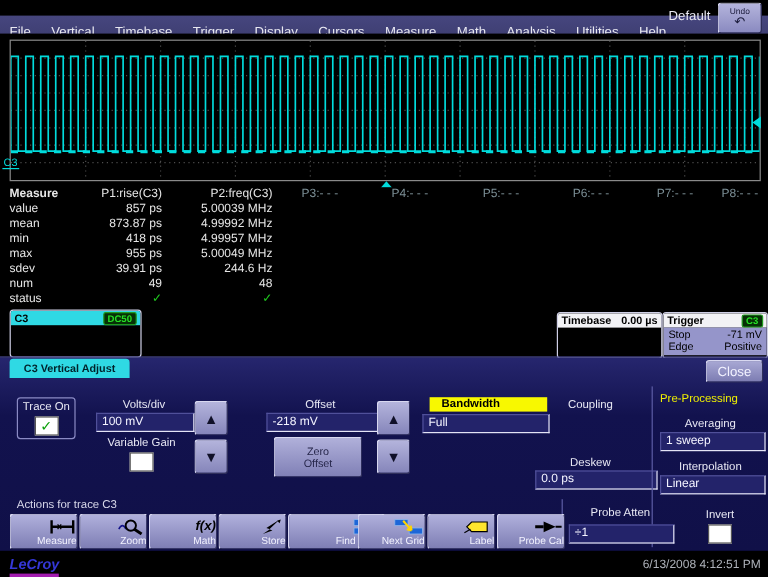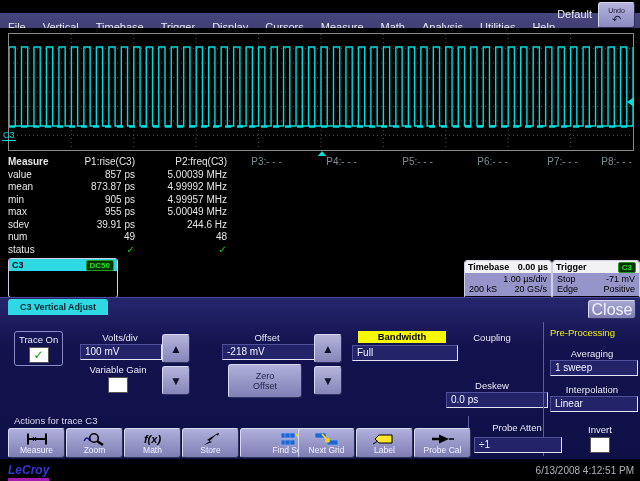--- a/index.html
+++ b/index.html
@@ -55,45 +55,45 @@
   #trg-box{left:552px;top:260px;width:86px;height:37px;}
 
   
   #dialog{position:absolute;top:297px;left:0;width:640px;height:162px;
     background:linear-gradient(#26266e,#12124e 30%,#101048);border-top:1px solid #4a4a92;}
   #dlg-tab{position:absolute;left:8px;top:1px;width:100px;height:16px;background:#2fd9e4;
     color:#00222a;font-size:9px;font-weight:bold;display:flex;align-items:center;justify-content:center;
     border-radius:3px 3px 0 0;}
   #close-btn{position:absolute;right:4px;top:2px;width:46px;height:17px;
     background:linear-gradient(#a8a8d4,#7c7cb2);border:1px solid;border-color:#d8d8f0 #30305c #30305c #d8d8f0;
-    border-radius:3px;color:#f2f2ff;font-size:16px;display:flex;align-items:center;justify-content:center;}
+    border-radius:3px;color:#f2f2ff;font-size:11px;display:flex;align-items:center;justify-content:center;}
   .dlbl{position:absolute;color:#e8e8f4;font-size:9.5px;text-align:center;white-space:nowrap;}
   .dfield{position:absolute;background:#23236a;border:1px solid;height:14px;
     border-color:#50509a #e4e4f6 #e4e4f6 #50509a;color:#f4f4ff;font-size:10px;
     padding:0 4px;line-height:14px;white-space:nowrap;}
   .arrowbtn{position:absolute;width:26px;height:27px;background:linear-gradient(#b4b4dc,#8585ba);
     border:1px solid;border-color:#d8d8f0 #30305c #30305c #d8d8f0;border-radius:3px;
     color:#101028;font-size:12px;display:flex;align-items:center;justify-content:center;}
   .chkgrp{position:absolute;border:1px solid #8a8ac4;border-radius:3px;
     display:flex;flex-direction:column;align-items:center;padding:2px 4px;gap:2px;}
   .chkgrp .glbl{color:#e8e8f4;font-size:9.5px;white-space:nowrap;}
   .checkbox{width:18px;height:14px;background:#fff;border:1px solid #555;
     display:flex;align-items:center;justify-content:center;color:#0aa00a;font-weight:bold;font-size:12px;line-height:12px;}
   #zero-offset-btn{position:absolute;left:228px;top:66px;width:74px;height:29px;
     background:linear-gradient(#b0b0da,#8080b6);border:1px solid;border-color:#d8d8f0 #30305c #30305c #d8d8f0;
     border-radius:3px;color:#26264a;font-size:9px;text-align:center;
     display:flex;align-items:center;justify-content:center;padding:16px 14px;box-sizing:border-box;}
   #bandwidth-label{position:absolute;left:358px;top:33px;width:88px;height:12px;background:#f8f800;
-    color:#000;font-size:9.5px;font-weight:bold;text-align:center;line-height:12px;}
+    color:#000;font-size:9.5px;font-weight:bold;text-align:left;line-height:12px;padding-left:10px;}
   #preproc-label{position:absolute;left:550px;top:29px;color:#f0f000;font-size:9.5px;}
   .vdivider{position:absolute;width:1px;background:#5c5ca6;}
   #actions-label{position:absolute;left:14px;top:117px;color:#d8d8ea;font-size:9.5px;}
   .abtn{position:absolute;top:130px;width:55px;height:28px;
     background:linear-gradient(#b0b0dc,#7e7eb4);border:1px solid;border-color:#d8d8f0 #30305c #30305c #d8d8f0;
-    border-radius:3px;display:flex;flex-direction:column;align-items:center;justify-content:center;
+    border-radius:3px;display:flex;flex-direction:column;align-items:flex-end;justify-content:center;
     color:#f2f2ff;font-size:8.5px;line-height:9px;gap:0px;overflow:hidden;}
   .abtn .aicon{height:14px;display:flex;align-items:center;justify-content:center;}
   .fx{font-size:11px;font-weight:bold;font-style:italic;color:#000;line-height:12px;}
 
   
   #statusbar{position:absolute;top:459px;left:0;width:640px;height:22px;background:#000;}
   #logo{position:absolute;left:8px;top:4px;color:#3538d8;font-size:12px;font-weight:bold;
     font-style:italic;border-bottom:3px solid #a21caf;padding-bottom:1px;}
   #timestamp{position:absolute;right:6px;top:6px;color:#aeb2ba;font-size:10px;}
 </style>
@@ -173,21 +173,21 @@
       <div class="mcell mlabel">mean</div>
       <div class="mcell ">873.87 ps</div>
       <div class="mcell ">4.99992 MHz</div>
       <div class="mcell "></div>
       <div class="mcell "></div>
       <div class="mcell "></div>
       <div class="mcell "></div>
       <div class="mcell "></div>
       <div class="mcell "></div>
       <div class="mcell mlabel">min</div>
-      <div class="mcell ">905 ps</div>
+      <div class="mcell ">418 ps</div>
       <div class="mcell ">4.99957 MHz</div>
       <div class="mcell "></div>
       <div class="mcell "></div>
       <div class="mcell "></div>
       <div class="mcell "></div>
       <div class="mcell "></div>
       <div class="mcell "></div>
       <div class="mcell mlabel">max</div>
       <div class="mcell ">955 ps</div>
       <div class="mcell ">5.00049 MHz</div>
@@ -230,27 +230,20 @@
     <div class="hd">
       <span>C3</span>
       <span class="badge">DC50</span>
     </div>
   </div>
 
   <div class="descbox" id="tb-box">
     <div class="hd">
       <span>Timebase</span>
       <span>0.00 µs</span>
-    </div>
-    <div class="bd">
-      <div style="text-align:right">1.00 µs/div</div>
-      <div class="row2">
-        <span>200 kS</span>
-        <span>20 GS/s</span>
-      </div>
     </div>
   </div>
 
   <div class="descbox" id="trg-box">
     <div class="hd">
       <span>Trigger</span>
       <span class="badge">C3</span>
     </div>
     <div class="bd">
       <div class="row2">

